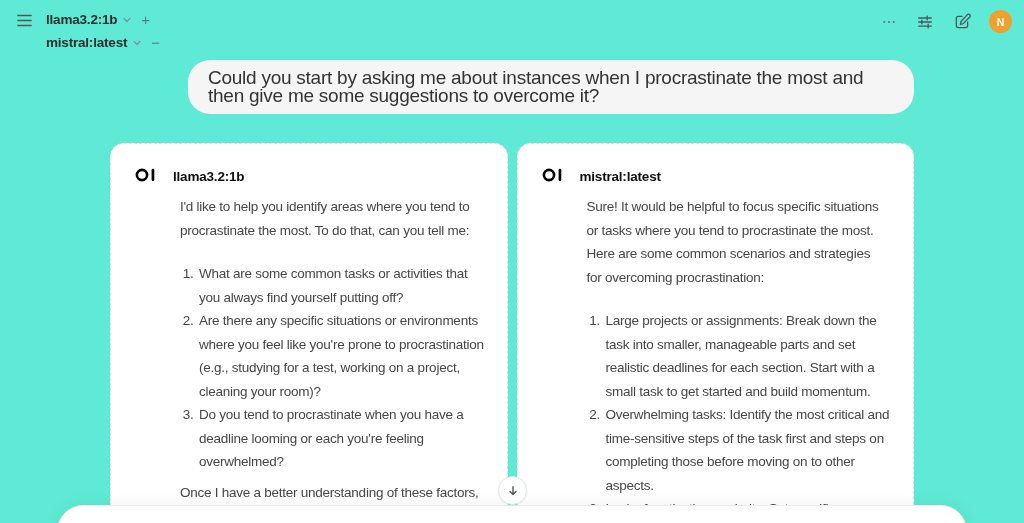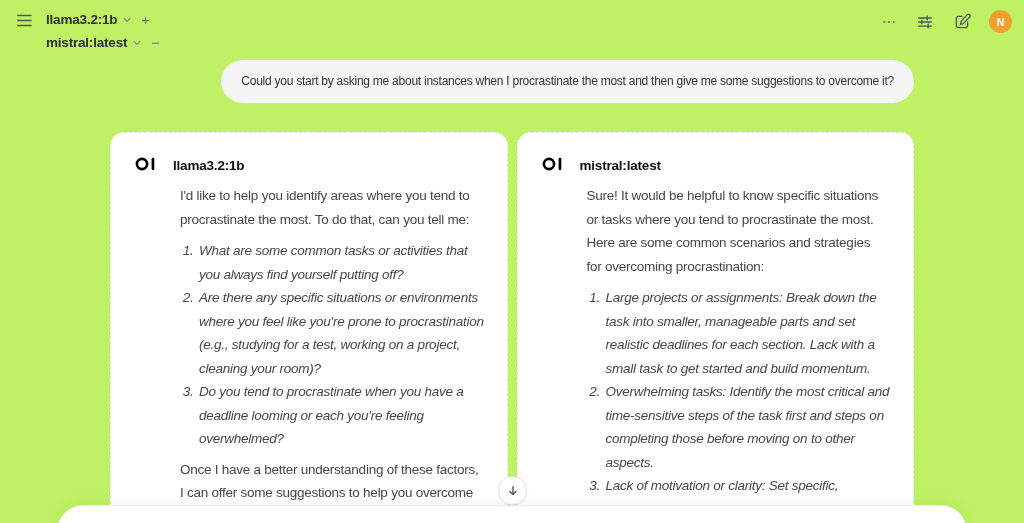--- a/index.html
+++ b/index.html
@@ -1,48 +1,48 @@
 <!DOCTYPE html>
 <html><head>
 <meta charset="utf-8">
 <style>
   * { margin:0; padding:0; box-sizing:border-box; }
   html,body { width:1024px; height:523px; overflow:hidden; background:#fff;
     font-family:"Liberation Sans","DejaVu Sans",sans-serif; }
-  .app { position:relative; width:1024px; height:523px; background:#bef264; overflow:hidden; }
+  .app { position:relative; width:1024px; height:523px; background:#5eead4; overflow:hidden; }
 
   
   .topbar { position:absolute; top:0; left:0; right:0; height:56px; z-index:10;
     display:flex; justify-content:space-between; align-items:flex-start; padding:8px 12px 0 14px; background:transparent; }
   .topbar-left { display:flex; align-items:flex-start; gap:11px; }
   .icon-btn { background:none; border:none; cursor:pointer; display:flex; align-items:center; justify-content:center; padding:2px; }
   .menu-btn { margin-top:3px; }
   .model-stack { display:flex; flex-direction:column; }
   .model-row { display:flex; align-items:center; gap:7px; height:23px; }
   .model-btn { background:none; border:none; cursor:pointer; display:flex; align-items:center; gap:5px; }
   .model-name { font-size:13.5px; font-weight:700; color:#2f2f2f; letter-spacing:-0.2px; }
   .pm-btn { background:none; border:none; cursor:pointer; color:#6b7280; font-size:15px; line-height:15px; padding:0 2px; }
   .topbar-right { display:flex; align-items:center; gap:15px; margin-top:2px; }
   .avatar { width:23px; height:23px; border-radius:50%; border:none; cursor:pointer;
     display:flex; align-items:center; justify-content:center; color:#fff; font-size:10.5px; font-weight:700; }
 
   
   .chat-column { position:absolute; top:56px; left:110px; width:804px; }
   .user-row { display:flex; justify-content:flex-end; padding-top:4px; margin-bottom:29px; }
   .user-bubble { max-width:726px; border-radius:22px; padding:9px 20px;
-    font-size:12px; letter-spacing:-0.25px; line-height:25px; color:#333; }
+    font-size:19px; letter-spacing:-0.25px; line-height:18px; color:#333; }
 
   .responses { display:grid; grid-template-columns:1fr 1fr; gap:9px; align-items:stretch; }
   .card { border:1px dashed #e3e3e3; border-radius:14px; background:#fff; padding:21px 20px 22px 24px; }
   .resp-row { display:flex; gap:12px; }
   .logo-box { flex:0 0 26px; padding-top:2px; }
   .resp-body { flex:1; min-width:0; font-size:13.5px; letter-spacing:-0.25px; line-height:23.5px; color:#464646; }
   .model-title { font-size:13.5px; font-weight:700; color:#0f0f0f; letter-spacing:-0.2px; line-height:23px; }
   .resp-body p { margin:7px; }
-  .resp-list { margin:8px 0 0 0; padding-left:24px;font-style:italic; }
+  .resp-list { margin:20px 0 0 0; padding-left:24px; }
   .resp-list li { padding-left:2px; }
   .outro { margin-top:9px; }
 
   
   .scroll-btn { position:absolute; left:498px; top:476px; width:29px; height:29px; border-radius:50%;
     background:#fff; border:1px solid #e4e4e4; box-shadow:0 1px 3px rgba(0,0,0,0.05);
     display:flex; align-items:center; justify-content:center; cursor:pointer; z-index:20; }
   .input-dock { position:absolute; left:57px; top:505px; width:910px; height:60px; z-index:15;
     background:#fff; border:1px solid #ececec; border-radius:26px; box-shadow:0 -2px 16px rgba(0,0,0,0.05); cursor:text; }
 </style>
@@ -137,24 +137,24 @@
       <section class="card">
         <div class="resp-row">
           <div class="logo-box">
             <svg width="26" height="16" viewBox="0 0 26 16">
               <circle cx="7" cy="8" r="5.1" fill="none" stroke="#000" stroke-width="2.6"></circle>
               <rect x="16.6" y="1.8" width="2.7" height="12.4" rx="1.35" fill="#000"></rect>
             </svg>
           </div>
           <div class="resp-body">
             <div class="model-title">mistral:latest</div>
-            <p class="intro">Sure! It would be helpful to know specific situations or tasks where you tend to procrastinate the most. Here are some common scenarios and strategies for overcoming procrastination:</p>
+            <p class="intro">Sure! It would be helpful to focus specific situations or tasks where you tend to procrastinate the most. Here are some common scenarios and strategies for overcoming procrastination:</p>
             <ol class="resp-list">
 
-            <li>Large projects or assignments: Break down the task into smaller, manageable parts and set realistic deadlines for each section. Lack with a small task to get started and build momentum.</li>
+            <li>Large projects or assignments: Break down the task into smaller, manageable parts and set realistic deadlines for each section. Start with a small task to get started and build momentum.</li>
                 <li>Overwhelming tasks: Identify the most critical and time-sensitive steps of the task first and steps on completing those before moving on to other aspects.</li>
                 <li>Lack of motivation or clarity: Set specific, measurable, achievable, relevant, and time-</li>
               </ol>
           </div>
         </div>
       </section>
 
     </div>
   </div>
 

